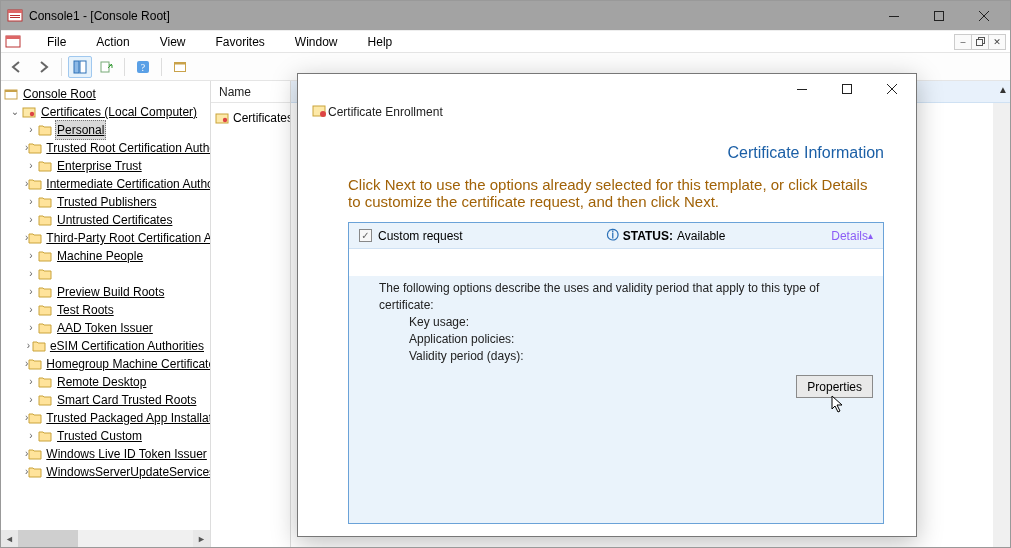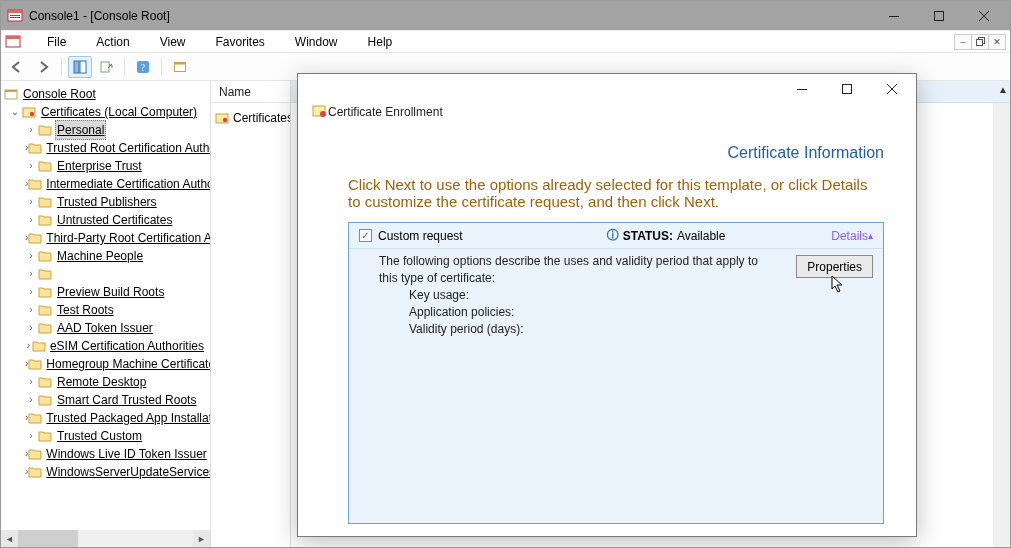--- a/index.html
+++ b/index.html
@@ -138,21 +138,21 @@
     display:flex; flex-direction:column; overflow:hidden;
   }
   .template-row{
     background:#eaf3fb; padding:4px 10px; display:flex; align-items:center;
     border-bottom:1px solid #cfe1f3;
   }
   .template-row .chk{width:13px;height:13px;border:1px solid #888;background:#f8f8f8;margin-right:6px;display:inline-flex;align-items:center;justify-content:center;font-size:10px;color:#666}
   .template-row .status-ico{font-weight:bold;color:#2e72b8;margin:0 4px}
   .template-row .st-label{font-weight:bold;margin-right:4px}
   .template-row .details{margin-left:auto;color:#8b5cf6;display:flex;align-items:center;}
-  .template-body-wrapper{background:#eaf3fb;flex:1;display:flex;}
+  .template-body-wrapper{background:#eaf3fb;flex:1;display:flex;flex-direction:column;margin-top:27px;}
   .template-body{background:#eaf3fb;padding:4px 10px 4px 30px;font-size:12px;line-height:17px;color:#222}
   .template-body .indent{padding-left:30px}
   .props-row{display:flex;justify-content:flex-end;padding:6px 10px 10px 10px;position:relative}
   .btn{
     min-width:74px;height:23px;border:1px solid #8a8a8a;background:#e9e9e9;
     display:inline-flex;align-items:center;justify-content:center;font-size:12px;padding:0 10px;
   }
   .dlg-footer{
     height:44px;display:flex;align-items:center;justify-content:flex-end;gap:12px;
     padding:0 18px;border-top:1px solid #eee;

